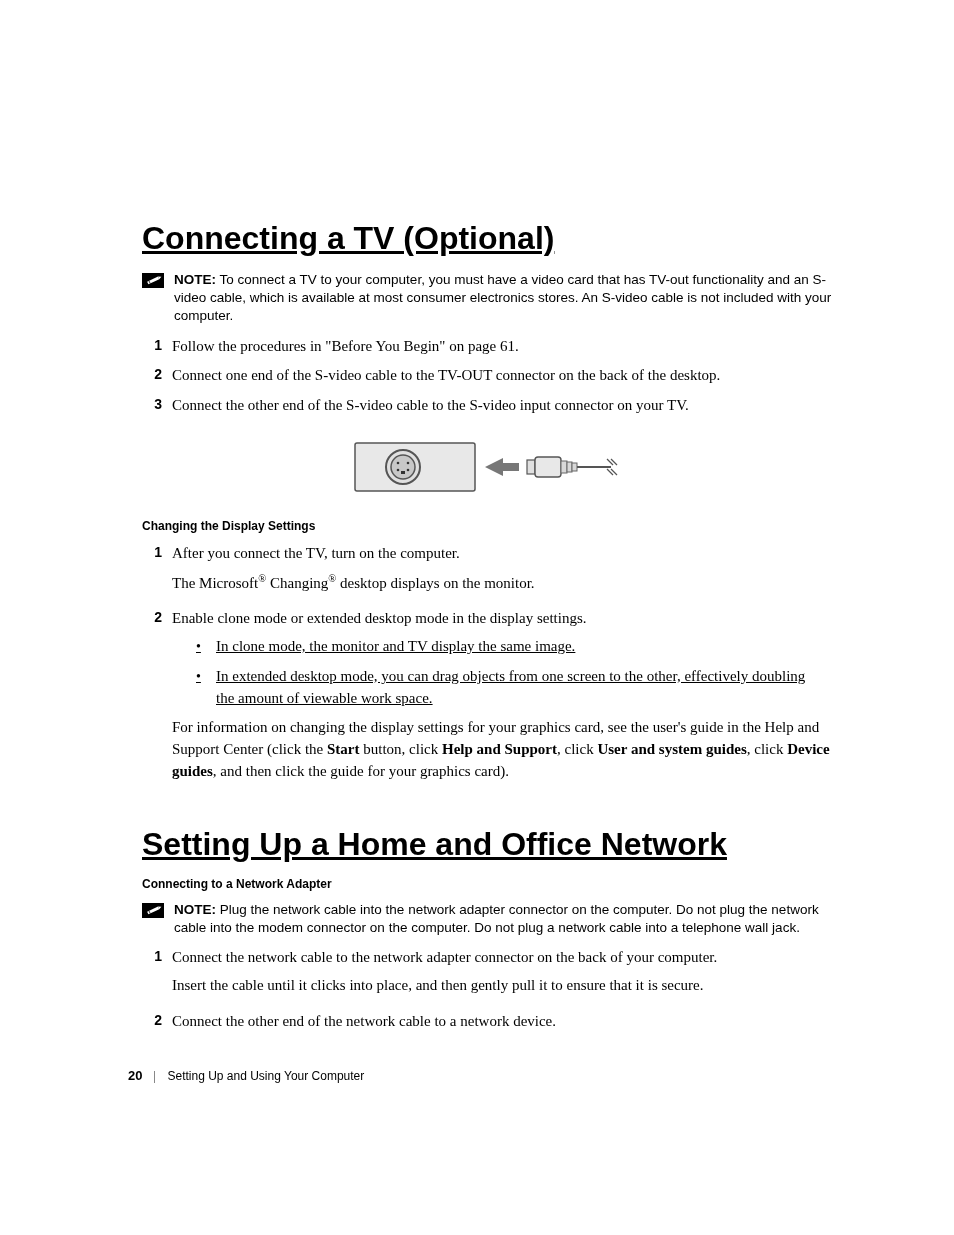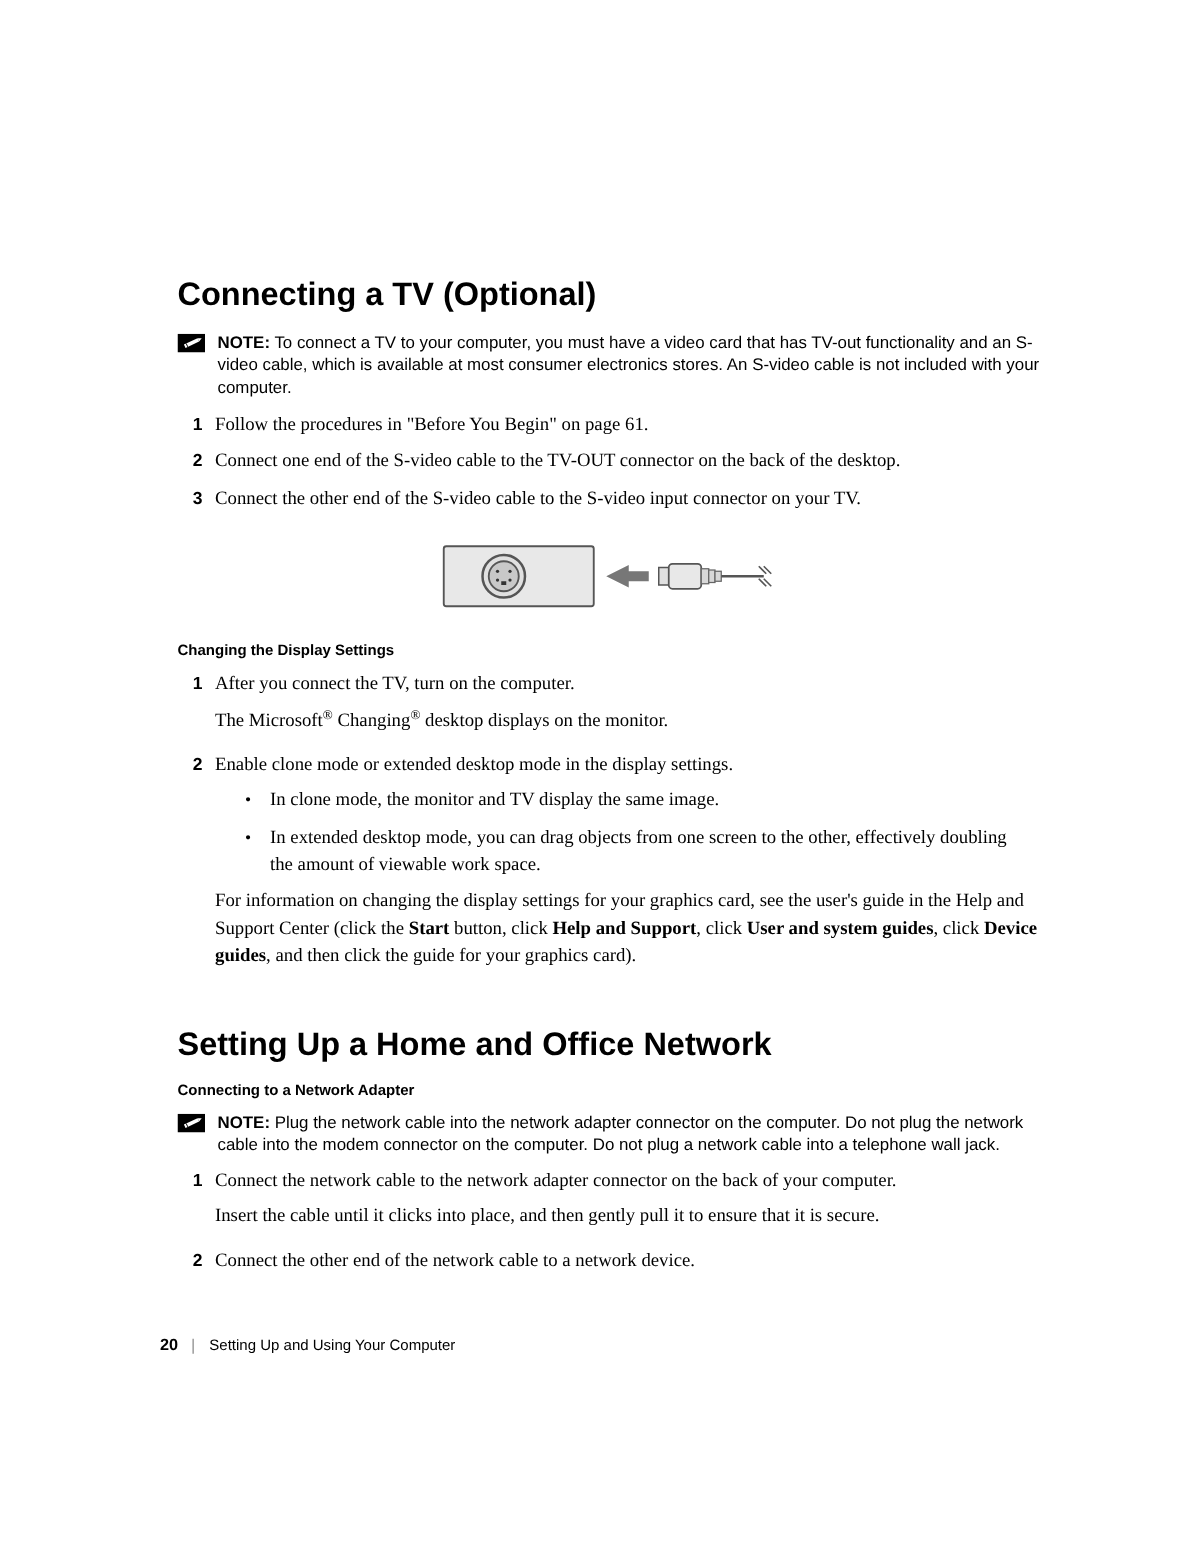--- a/index.html
+++ b/index.html
@@ -13,24 +13,25 @@
   .page {
     position: relative;
     width: 954px;
     height: 1235px;
     box-sizing: border-box;
     padding: 220px 120px 0 142px;
   }
   .h1 {
     font-family: "Helvetica Neue", Helvetica, Arial, sans-serif;
     font-weight: 700;
-    font-size: 26px;
+    font-size: 32px;
     letter-spacing: 0px;
     margin-bottom: 14px;
     font-stretch: condensed;
+    text-decoration: underline;
   }
   .h2 {
     font-family: "Helvetica Neue", Helvetica, Arial, sans-serif;
     font-weight: 700;
     font-size: 12px;
     margin-top: 18px;
     margin-bottom: 10px;
     font-stretch: condensed;
   }
   .note-row {
@@ -85,20 +86,21 @@
   }
   .body-text .para {
     margin-bottom: 6px;
   }
   .body-text .bold {
     font-family: Georgia, 'Times New Roman', serif;
     font-weight: 700;
   }
   .bullets {
     margin: 6px 16px 8px 24px;
+    text-decoration: underline;
   }
   .bullets .b-item {
     display: flex;
     align-items: flex-start;
     margin-bottom: 8px;
   }
   .bullets .b-item::before {
     content: "•";
     font-size: 14px;
     width: 14px;

